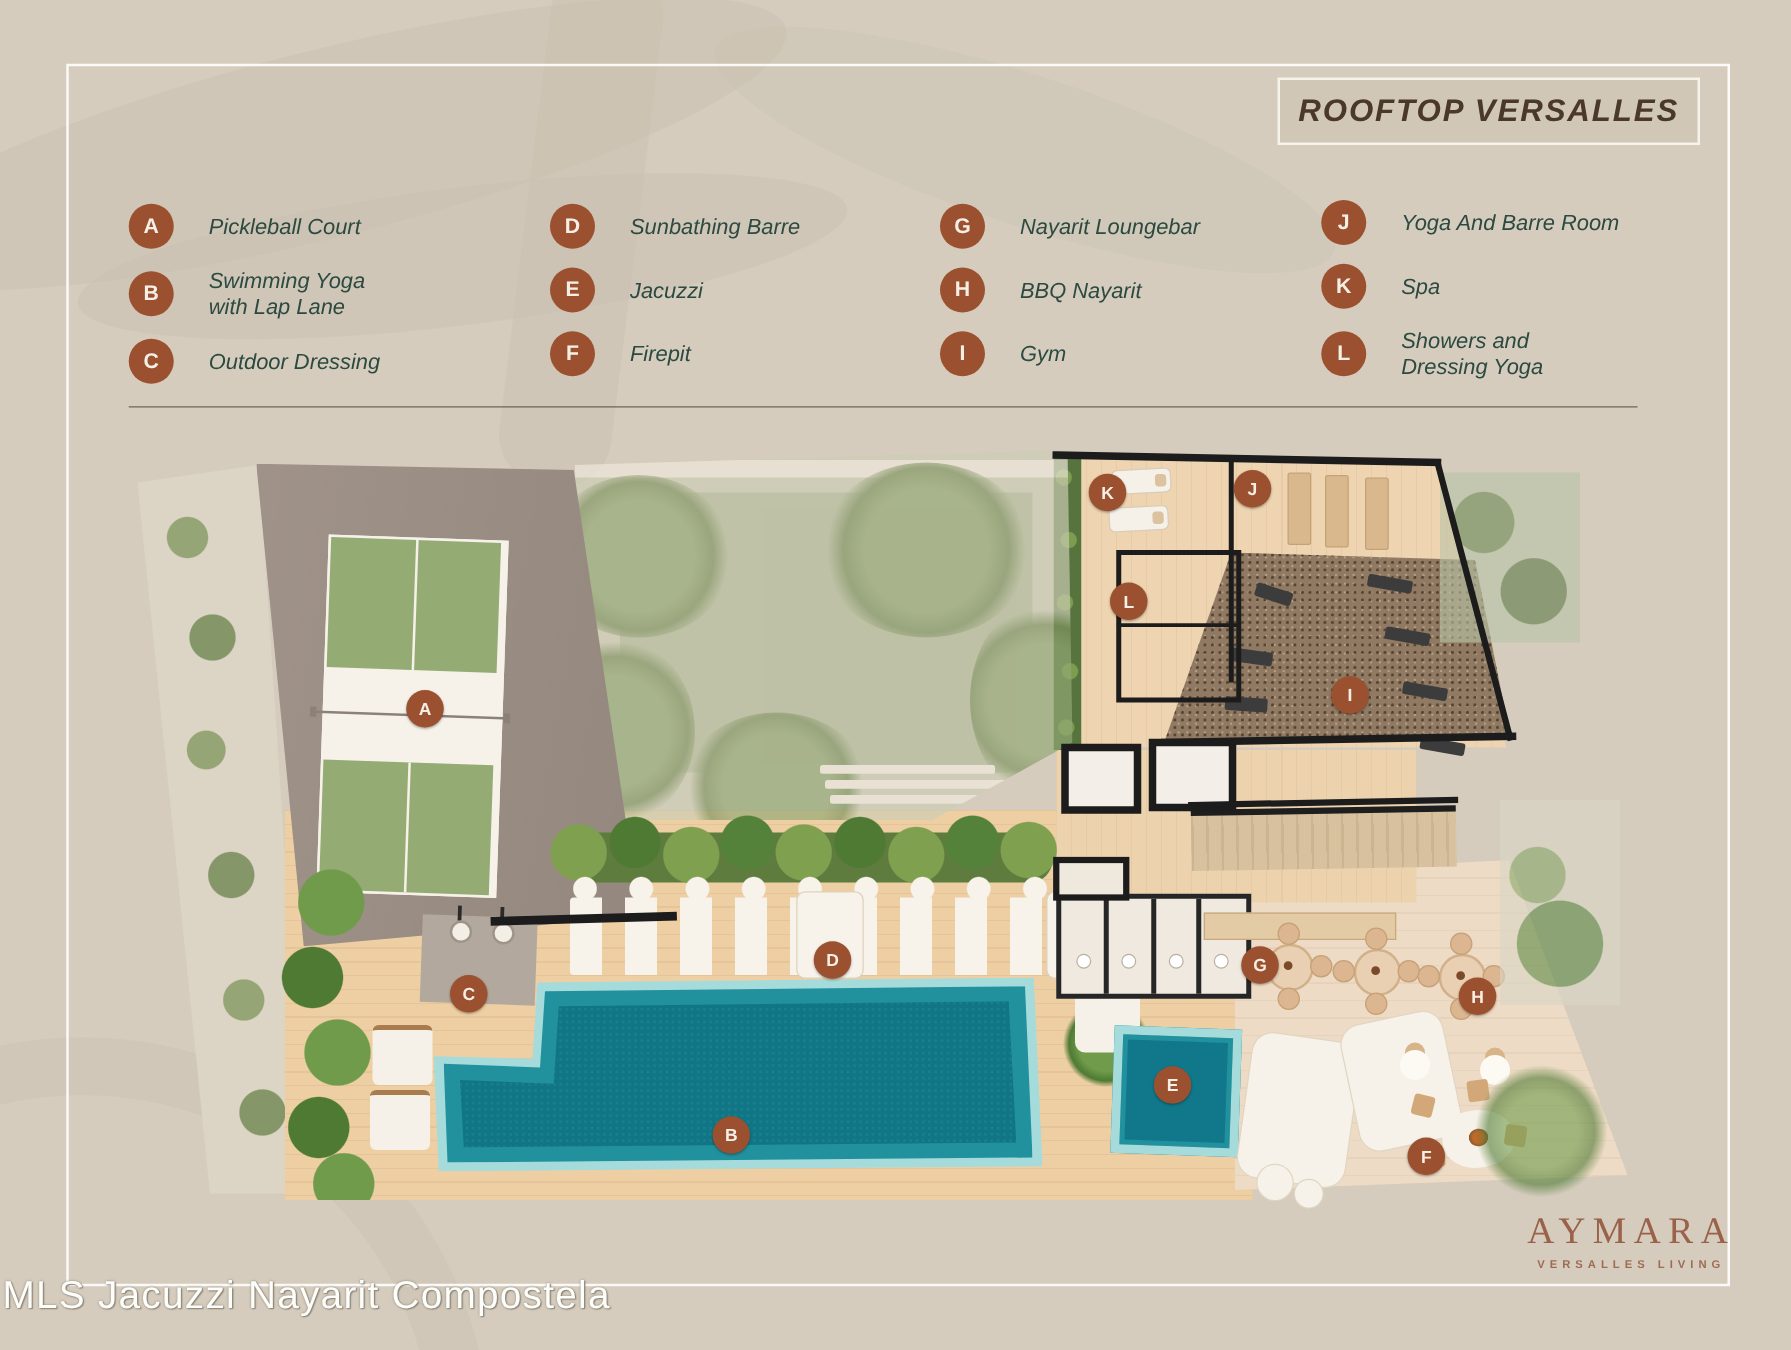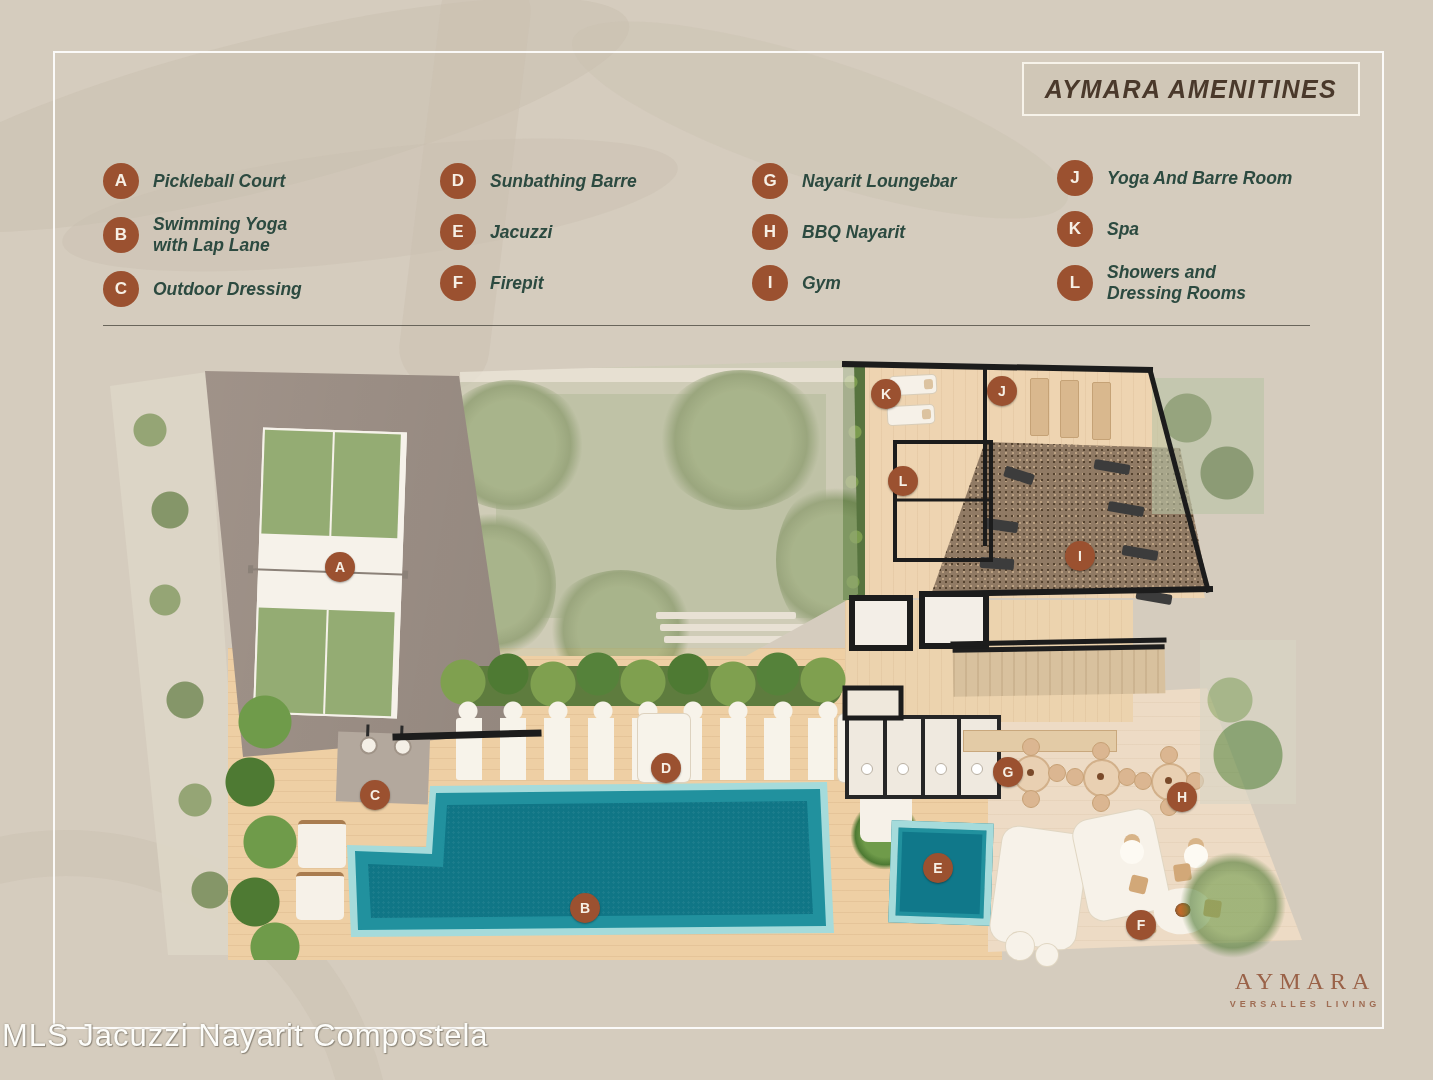--- a/index.html
+++ b/index.html
@@ -25,22 +25,22 @@
 
   
   .legend-col{position:absolute;display:flex;flex-direction:column;gap:15px;}
   .legend-col.c1{left:103px;top:163px;}
   .legend-col.c2{left:440px;top:163px;}
   .legend-col.c3{left:752px;top:163px;}
   .legend-col.c4{left:1057px;top:160px;}
   .legend-item{display:flex;align-items:center;gap:14px;min-height:36px;}
   .legend-badge{width:36px;height:36px;border-radius:50%;background:#9b5130;flex:0 0 36px;
     color:#f6efe5;font-weight:bold;font-size:17px;display:flex;align-items:center;justify-content:center;}
-  .legend-label{font-size:17.5px;font-weight:bold;font-style:italic;color:#2c4a40;
-    line-height:21px;white-space:pre-line;}
+  .legend-label{font-size:17.5px;font-weight:normal;font-style:italic;color:#2c4a40;
+    line-height:21px;white-space:pre-line;margin-left:14px;}
   .legend-rule{position:absolute;left:103px;top:325px;width:1207px;height:0;
     border-top:1.5px solid #56524a;opacity:.85;}
 
   
   #plan{position:absolute;left:108px;top:352px;width:1192px;height:612px;}
   #plan > div{position:absolute;}
 
   .left-strip{left:2px;top:18px;width:140px;height:588px;
     clip-path:polygon(0px 16px,97px 2px,136px 585px,58px 585px);
     background:#ddd6c7;opacity:.9;}
@@ -198,39 +198,39 @@
   .spa-table{width:46px;height:18px;background:#f6f1e8;border-radius:4px;box-shadow:0 0 0 1px #d8cdb9;}
   .spa-table:before{content:"";position:absolute;right:3px;top:4px;width:9px;height:10px;border-radius:3px;background:#dcc3a0;}
   .yoga-mat{width:17px;height:56px;background:#d9b88e;border:1px solid #c5a276;border-radius:2px;}
 
   .plan-marker{position:absolute;width:30px;height:30px;border-radius:50%;background:#9b5130;
     color:#f6efe5;font-weight:bold;font-size:14px;display:flex;align-items:center;justify-content:center;
     box-shadow:0 1px 2px rgba(0,0,0,.35);z-index:30;}
 
   
   .brand{position:absolute;left:1215px;top:968px;width:180px;text-align:center;color:#9a6248;}
-  .brand .name{font-family:"Liberation Serif",serif;font-size:24px;letter-spacing:6px;}
+  .brand .name{font-family:"Liberation Serif",serif;font-size:30px;letter-spacing:6px;}
   .brand .tag{font-size:9px;letter-spacing:4px;margin-top:4px;font-weight:bold;opacity:.9;}
 
   .watermark{position:absolute;left:2px;top:1018px;font-size:31px;color:#fdfdfa;
     text-shadow:0 0 2px #8d8679,1px 1px 1px #8d8679;letter-spacing:1px;}
 </style>
 </head>
 <body>
 
 <div class="motif frond1"></div>
 <div class="motif frond2"></div>
 <div class="motif frond3"></div>
 <div class="motif trunk"></div>
 <div class="motif arc"></div>
 
 <div class="frame"></div>
 
 <div class="title-box">
-  <span>AYMARA AMENITINES</span>
+  <span>ROOFTOP VERSALLES</span>
 </div>
 
 <div id="legend">
     <div class="legend-col c1">
       <div class="legend-item">
         <span class="legend-badge">A</span>
         <span class="legend-label">Pickleball Court</span>
       </div>
       <div class="legend-item">
         <span class="legend-badge">B</span>
@@ -275,21 +275,21 @@
         <span class="legend-badge">J</span>
         <span class="legend-label">Yoga And  Barre Room</span>
       </div>
       <div class="legend-item">
         <span class="legend-badge">K</span>
         <span class="legend-label">Spa</span>
       </div>
       <div class="legend-item">
         <span class="legend-badge">L</span>
         <span class="legend-label">Showers and
-Dressing Rooms</span>
+Dressing Yoga</span>
       </div>
     </div>
   </div>
 <div class="legend-rule"></div>
 
 <div id="plan">
 
   <div class="left-strip"></div>
   <div class="deck"></div>
   <div class="lounge"></div>

